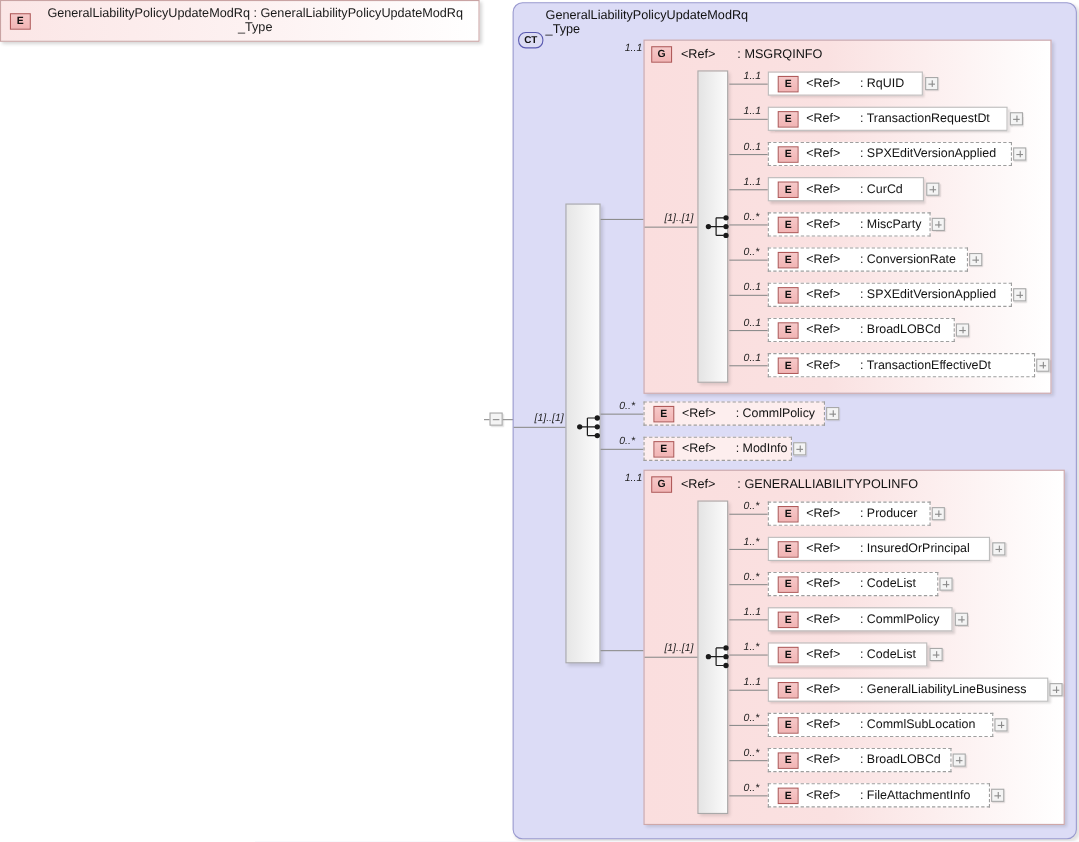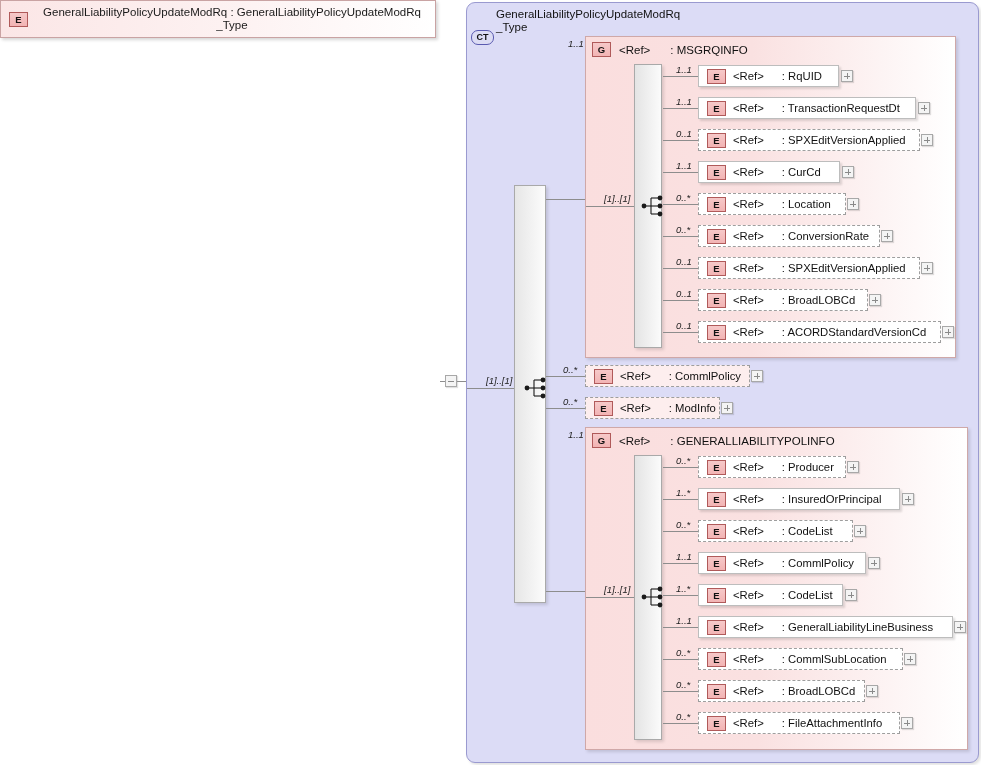--- a/index.html
+++ b/index.html
@@ -268,21 +268,21 @@
     <span class="txt ref">&lt;Ref&gt;</span>
     <span class="txt">: CurCd</span>
   </div>
   <div class="exp" style="left:842px; top:166px;"></div>
 
   <div class="hline" style="left:663px; top:204px; width:35px;"></div>
   <div class="card" style="left:676px; top:192px;">0..*</div>
   <div class="el optional" style="left:698px; top:193px; width:148px;">
     <span class="badge">E</span>
     <span class="txt ref">&lt;Ref&gt;</span>
-    <span class="txt">: Location</span>
+    <span class="txt">: MiscParty</span>
   </div>
   <div class="exp" style="left:847px; top:198px;"></div>
 
   <div class="hline" style="left:663px; top:236px; width:35px;"></div>
   <div class="card" style="left:676px; top:224px;">0..*</div>
   <div class="el optional" style="left:698px; top:225px; width:182px;">
     <span class="badge">E</span>
     <span class="txt ref">&lt;Ref&gt;</span>
     <span class="txt">: ConversionRate</span>
   </div>
@@ -304,21 +304,21 @@
     <span class="txt ref">&lt;Ref&gt;</span>
     <span class="txt">: BroadLOBCd</span>
   </div>
   <div class="exp" style="left:869px; top:294px;"></div>
 
   <div class="hline" style="left:663px; top:332px; width:35px;"></div>
   <div class="card" style="left:676px; top:320px;">0..1</div>
   <div class="el optional" style="left:698px; top:321px; width:243px;">
     <span class="badge">E</span>
     <span class="txt ref">&lt;Ref&gt;</span>
-    <span class="txt">: ACORDStandardVersionCd</span>
+    <span class="txt">: TransactionEffectiveDt</span>
   </div>
   <div class="exp" style="left:942px; top:326px;"></div>
 
   <div class="card" style="left:563px; top:364px;">0..*</div>
   <div class="el optional" style="left:585px; top:365px; width:165px; background:#fdeeee;">
     <span class="badge">E</span>
     <span class="txt ref">&lt;Ref&gt;</span>
     <span class="txt">: CommlPolicy</span>
   </div>
   <div class="exp" style="left:751px; top:370px;"></div>

